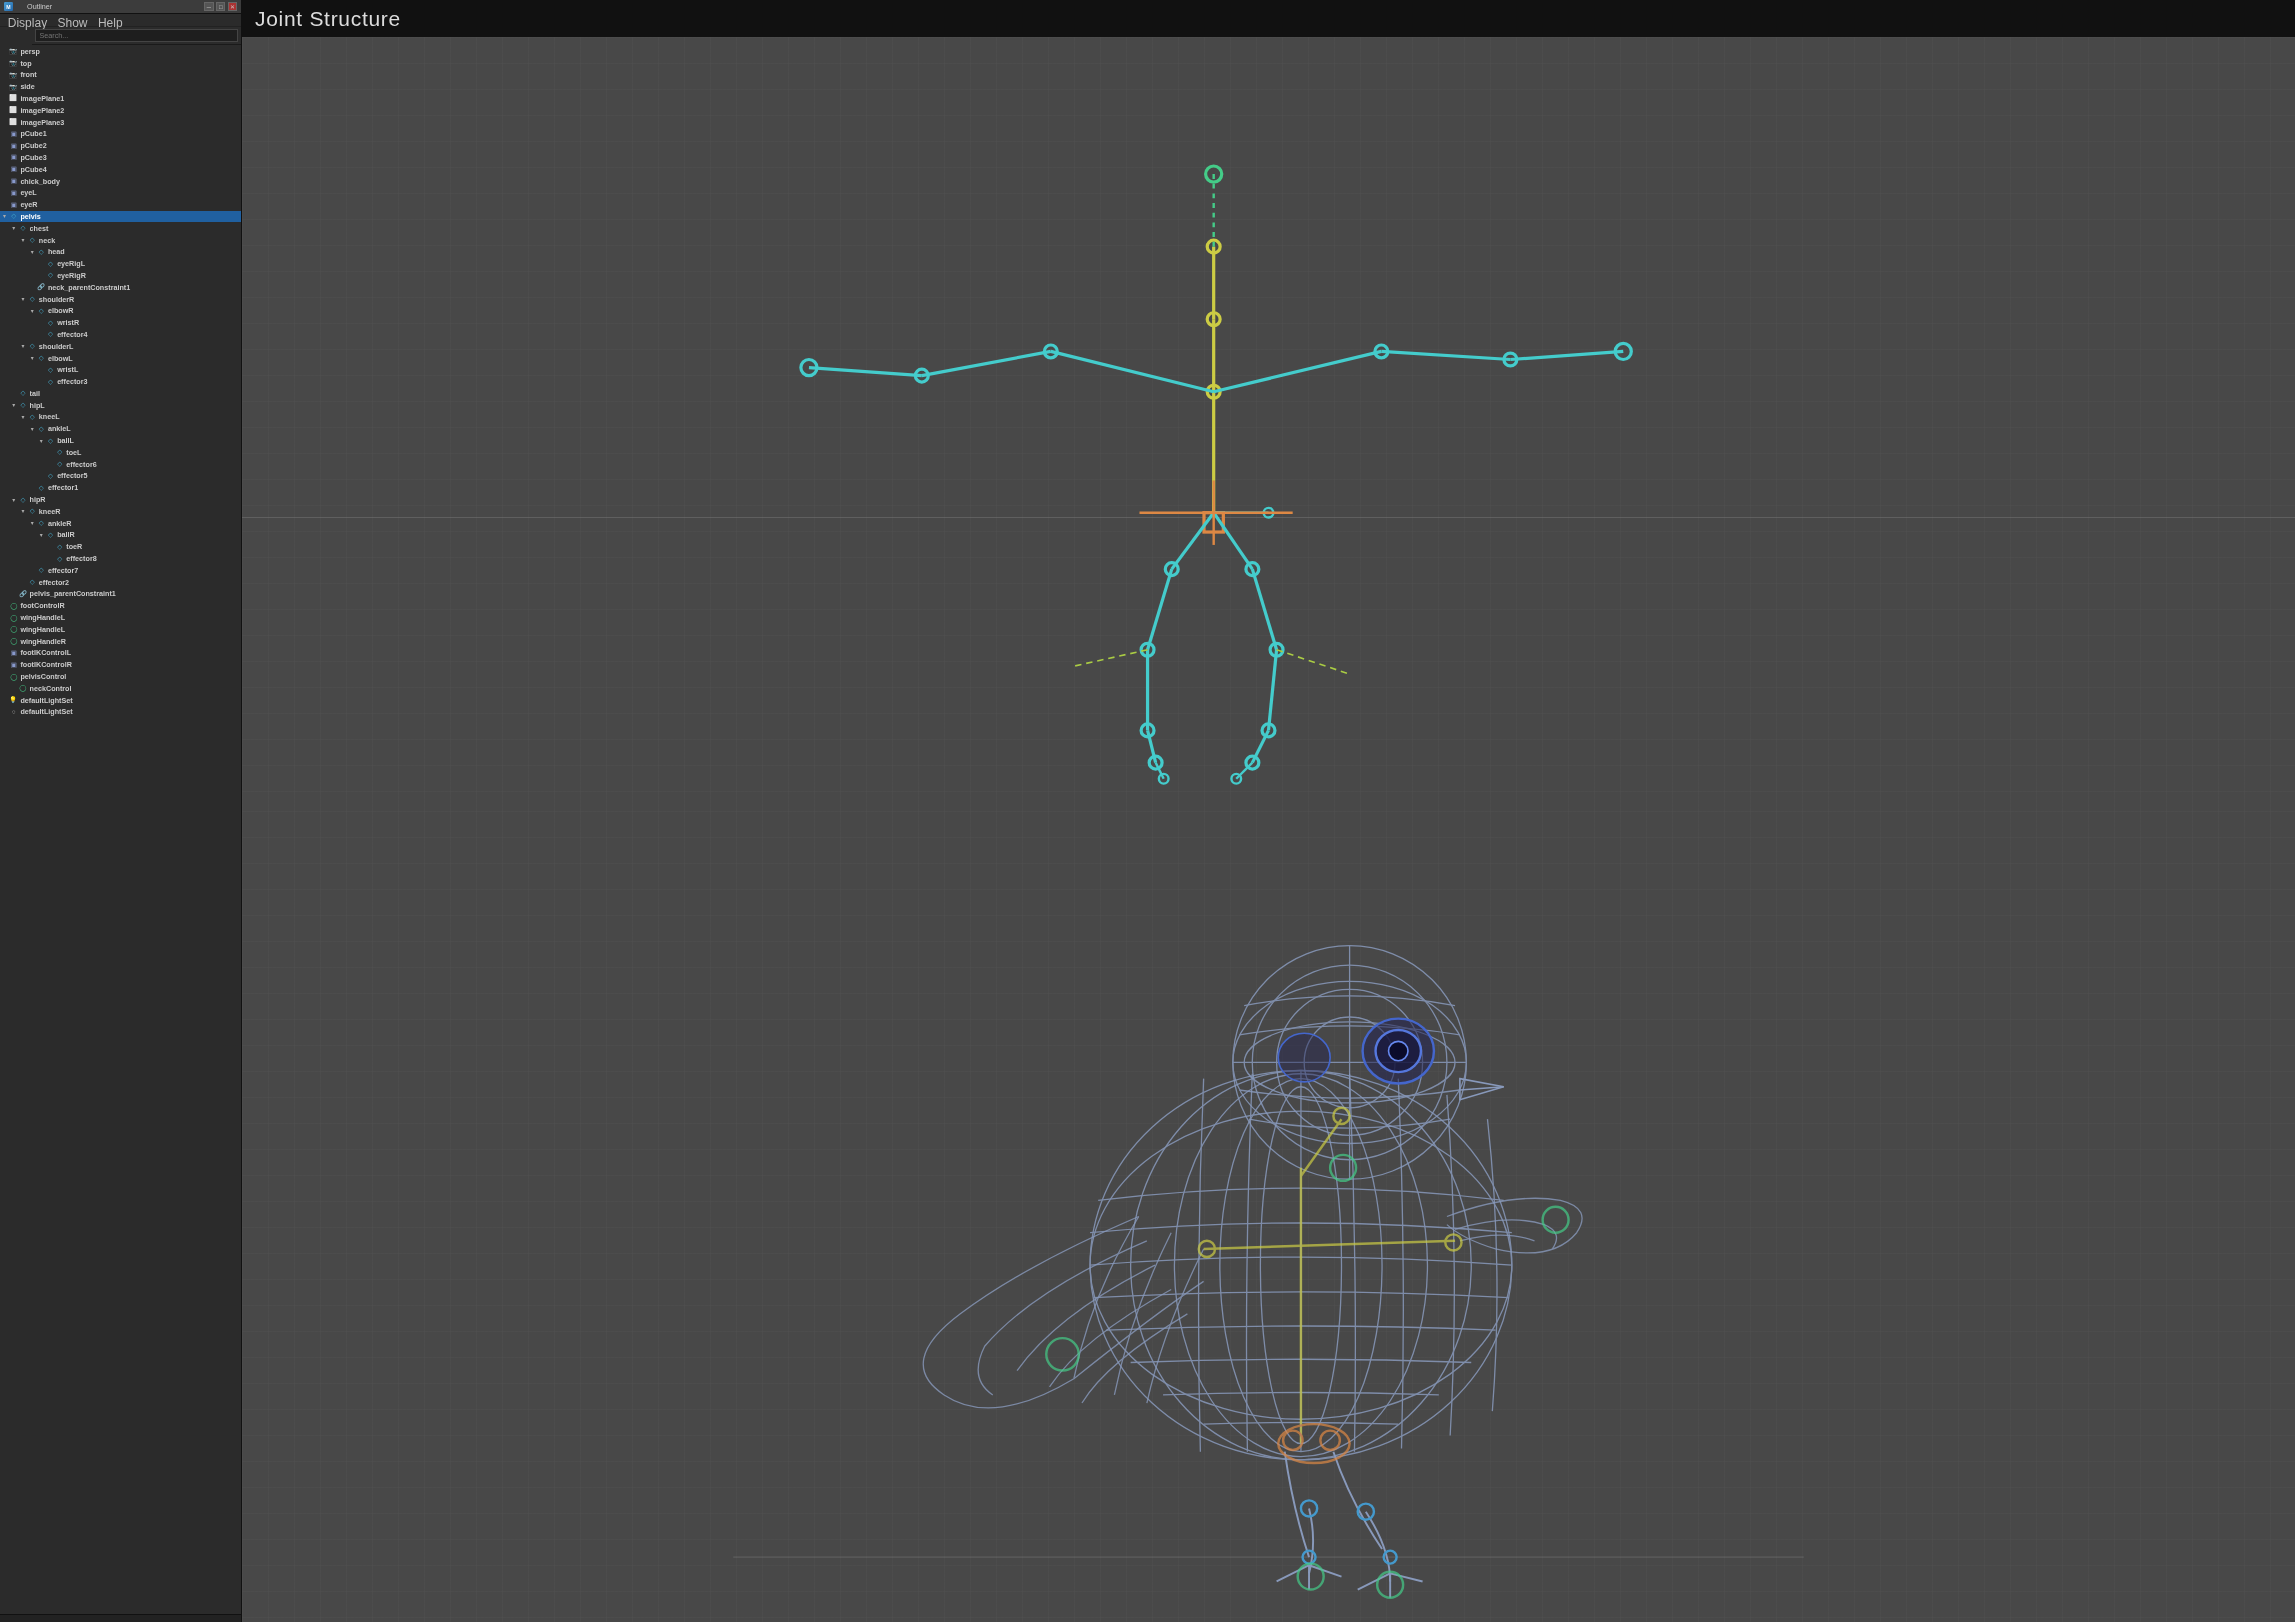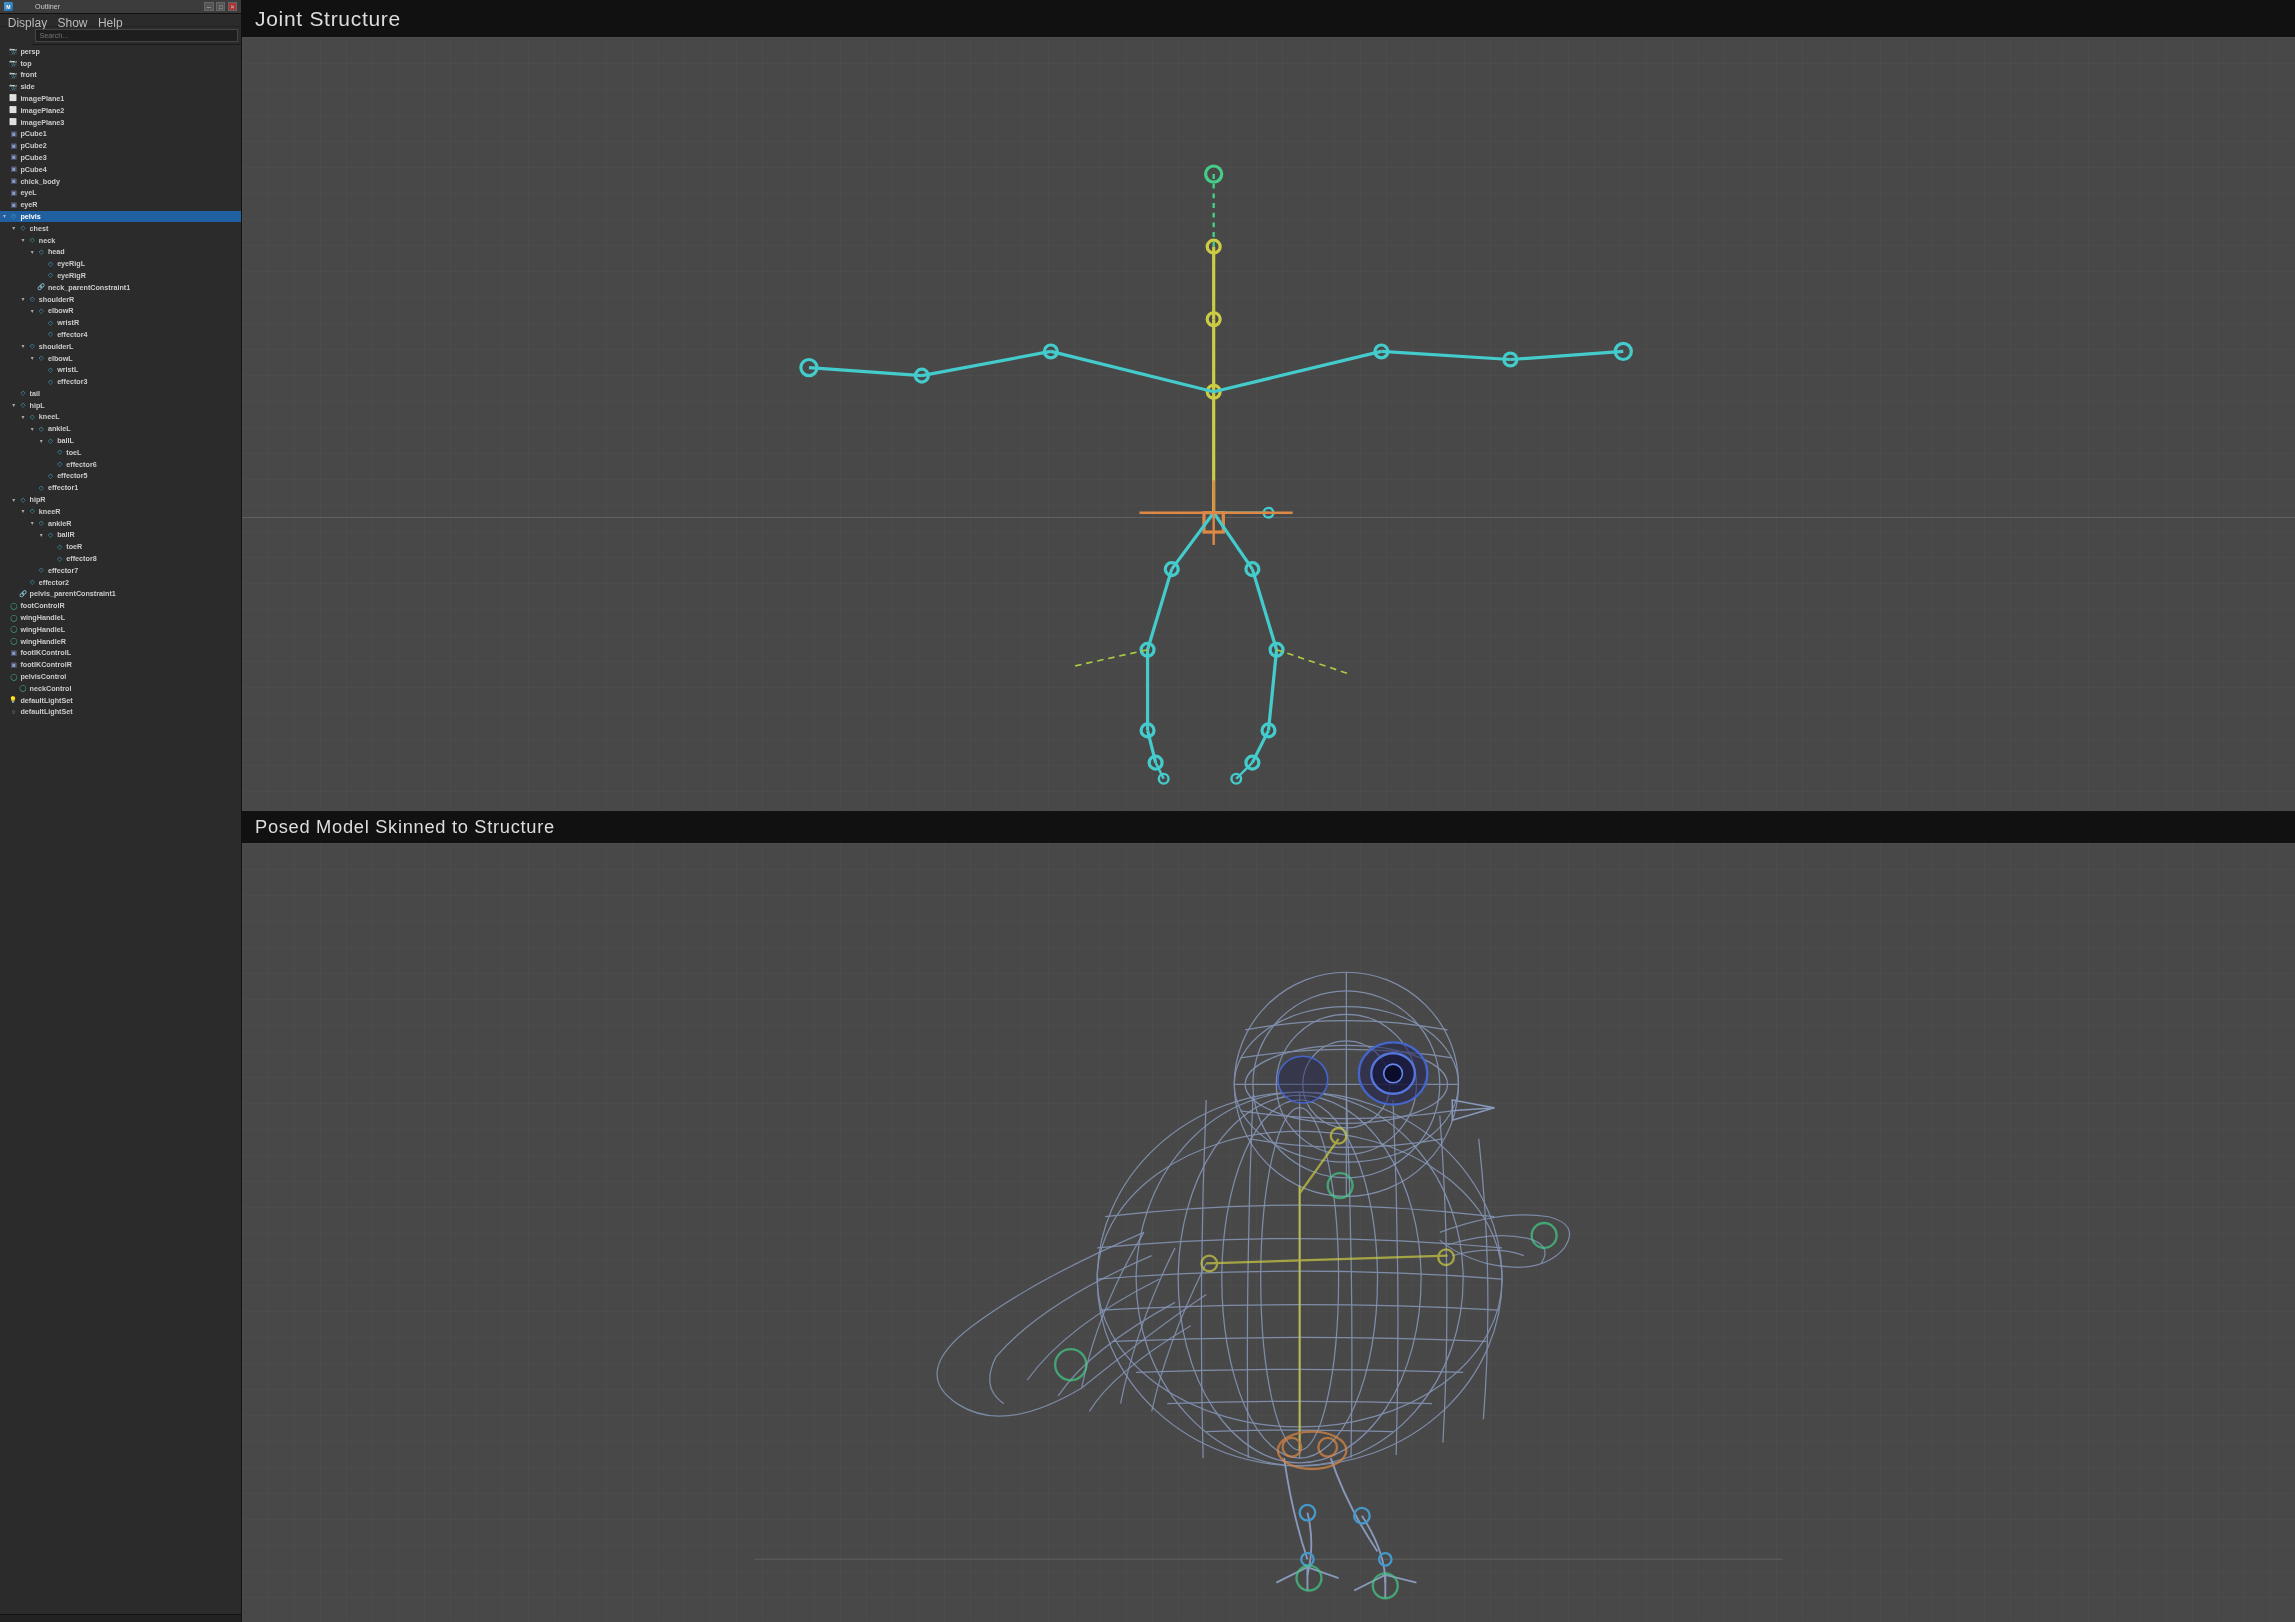--- a/index.html
+++ b/index.html
@@ -31,21 +31,21 @@
       align-items: center;
       justify-content: space-between;
       padding: 1.3px 3.9px;
       height: 14.4px;
       border-bottom: 0.7px solid #111;
     }
 
     #outliner-title-left {
       display: flex;
       align-items: center;
-      gap: 22px;
+      gap: 14px;
       font-size: 7.2px;
       color: #ccc;
     }
 
     #outliner-title-icon {
       width: 9.2px;
       height: 9.2px;
       background: linear-gradient(135deg, #4a9fd4, #2266aa);
       border-radius: 1.3px;
       display: flex;
@@ -730,21 +730,20 @@
           <line x1="396" y1="85" x2="396" y2="130" stroke="#44cc88" stroke-width="1.5" stroke-dasharray="3,3"></line>
 
           <line x1="350" y1="295" x2="445" y2="295" stroke="#dd8844" stroke-width="1.5"></line>
           <line x1="396" y1="275" x2="396" y2="315" stroke="#dd8844" stroke-width="1.5"></line>
         </g>
       </svg>
     </div>
   </div>
 
   <div class="viewport-section">
-    <div id="posed-title-bar" style="background:#111; color:#ddd; font-size:18.3px; padding:5.2px 13px; font-weight:300; letter-spacing:0.7px;">Posed Model Skinned to Structure</div>
     <div id="posed-viewport" style="flex:1; position:relative; overflow:hidden; background:#484848;">
       <div class="viewport-grid"></div>
 
       <svg style="position:absolute;top:0;left:0;width:100%;height:100%;" viewBox="0 0 860 500" preserveAspectRatio="xMidYMid meet">
 
         <line x1="100" y1="460" x2="760" y2="460" stroke="rgba(150,150,150,0.2)" stroke-width="1"></line>
 
         <g stroke="#8899bb" stroke-width="0.8" fill="none" opacity="0.85">
 
           <ellipse cx="450" cy="280" rx="130" ry="120"></ellipse>

